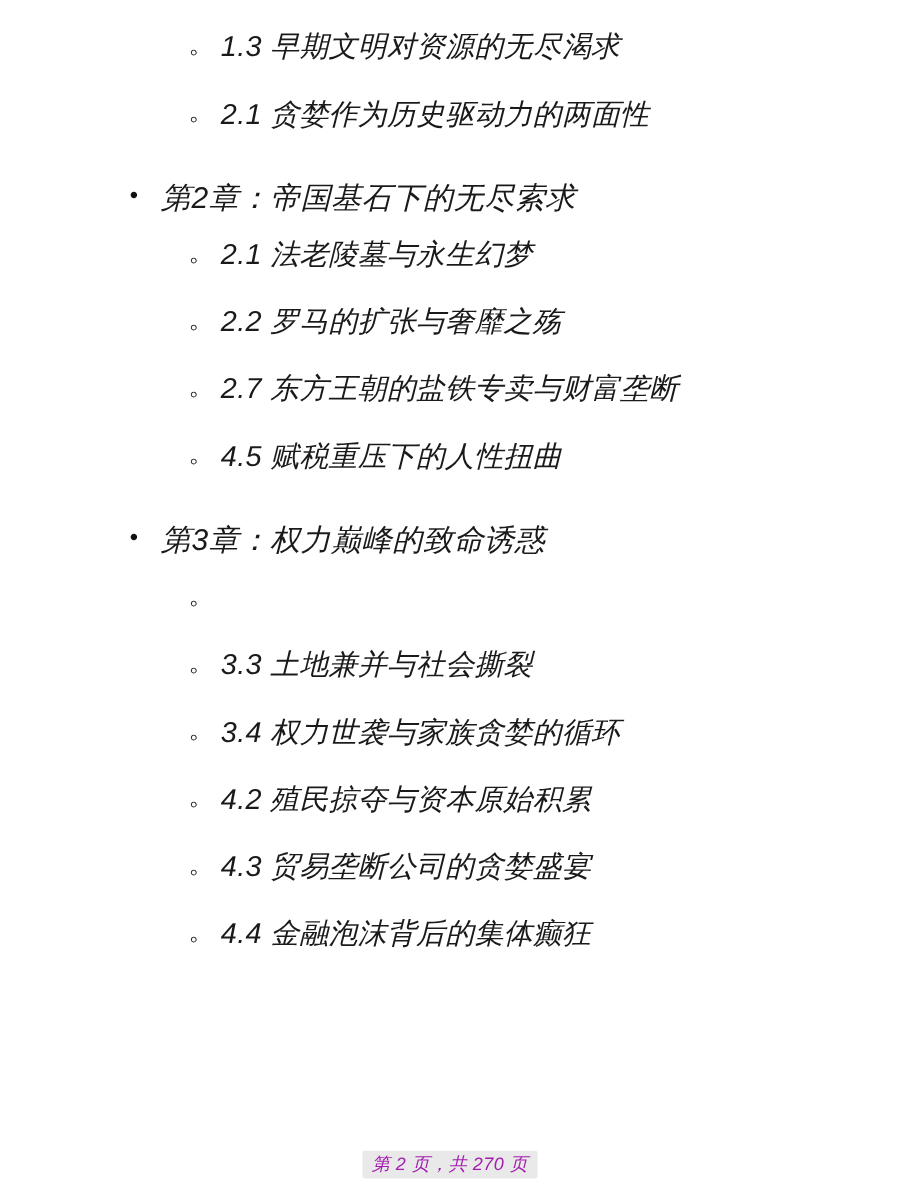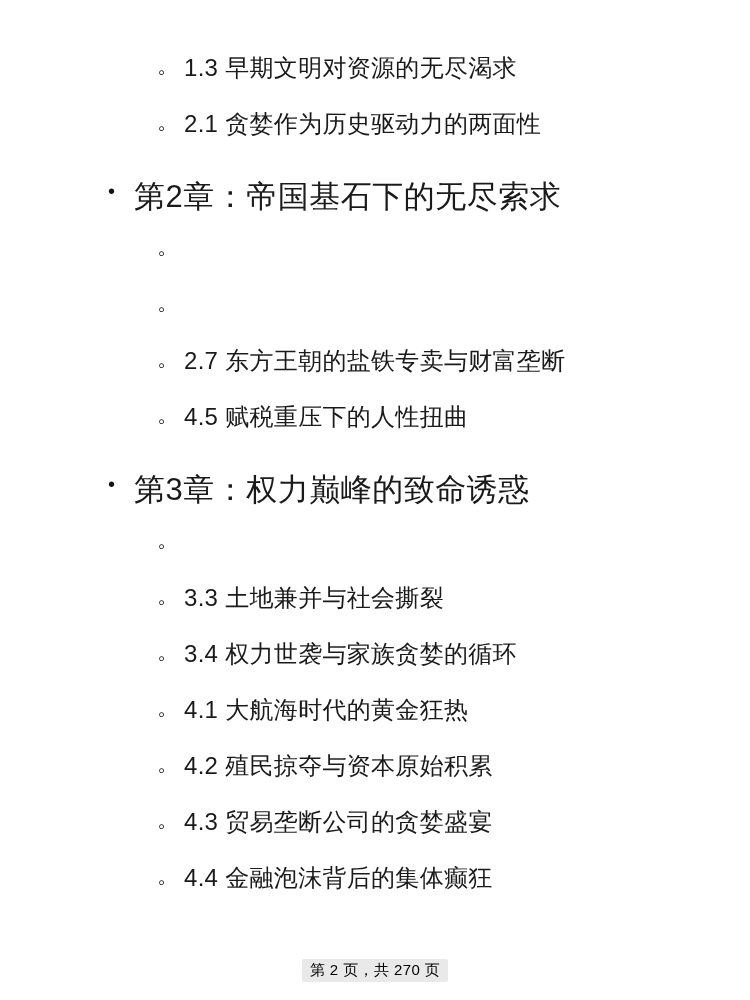--- a/index.html
+++ b/index.html
@@ -13,36 +13,37 @@
     font-family: "Liberation Sans", "DejaVu Sans", sans-serif;
     color: #1a1a1a;
     overflow: hidden;
     position: relative;
   }
   .page {
     position: relative;
     width: 750px;
     height: 1000px;
     box-sizing: border-box;
-    padding: 44px 50px 0 50px;
+    padding: 16px 50px 0 50px;
+    font-style: italic;
   }
   .toc-list {
     list-style: none;
     margin: 0;
     padding: 0;
   }
   .toc-item {
     display: flex;
     align-items: flex-start;
   }
   
   .level1 {
     margin: 0 0 0 58px;
     padding: 22px 0 8px 0;
-    font-size: 31px;
+    font-size: 25px;
     line-height: 1.25;
     letter-spacing: 0.5px;
   }
   .level1 .bullet {
     flex: 0 0 auto;
     width: 26px;
     font-size: 20px;
     line-height: 1.3;
     color: #111;
     text-align: left;
@@ -75,21 +76,21 @@
   .level2 .label {
     flex: 1 1 auto;
   }
   .footer {
     position: absolute;
     left: 0;
     right: 0;
     bottom: 18px;
     text-align: center;
     font-size: 15px;
-    color: #000000;
+    color: #a21caf;
     letter-spacing: 0.4px;
   }
   .footer .pagebox {
     display: inline-block;
     background: #e9e9e9;
     padding: 2px 8px;
     border-radius: 2px;
   }
 </style>
 </head>
@@ -104,23 +105,25 @@
       <li class="toc-item level2">
         <span class="bullet"></span>
         <span class="label">2.1 贪婪作为历史驱动力的两面性</span>
       </li>
       <li class="toc-item level1">
         <span class="bullet"></span>
         <span class="label">第2章：帝国基石下的无尽索求</span>
       </li>
       <li class="toc-item level2">
         <span class="bullet"></span>
+        <span class="label">2.1 法老陵墓与永生幻梦</span>
       </li>
       <li class="toc-item level2">
         <span class="bullet"></span>
+        <span class="label">2.2 罗马的扩张与奢靡之殇</span>
       </li>
       <li class="toc-item level2">
         <span class="bullet"></span>
         <span class="label">2.7 东方王朝的盐铁专卖与财富垄断</span>
       </li>
       <li class="toc-item level2">
         <span class="bullet"></span>
         <span class="label">4.5 赋税重压下的人性扭曲</span>
       </li>
       <li class="toc-item level1">
@@ -133,24 +136,20 @@
       <li class="toc-item level2">
         <span class="bullet"></span>
         <span class="label">3.3 土地兼并与社会撕裂</span>
       </li>
       <li class="toc-item level2">
         <span class="bullet"></span>
         <span class="label">3.4 权力世袭与家族贪婪的循环</span>
       </li>
       <li class="toc-item level2">
         <span class="bullet"></span>
-        <span class="label">4.1 大航海时代的黄金狂热</span>
-      </li>
-      <li class="toc-item level2">
-        <span class="bullet"></span>
         <span class="label">4.2 殖民掠夺与资本原始积累</span>
       </li>
       <li class="toc-item level2">
         <span class="bullet"></span>
         <span class="label">4.3 贸易垄断公司的贪婪盛宴</span>
       </li>
       <li class="toc-item level2">
         <span class="bullet"></span>
         <span class="label">4.4 金融泡沫背后的集体癫狂</span>
       </li>

